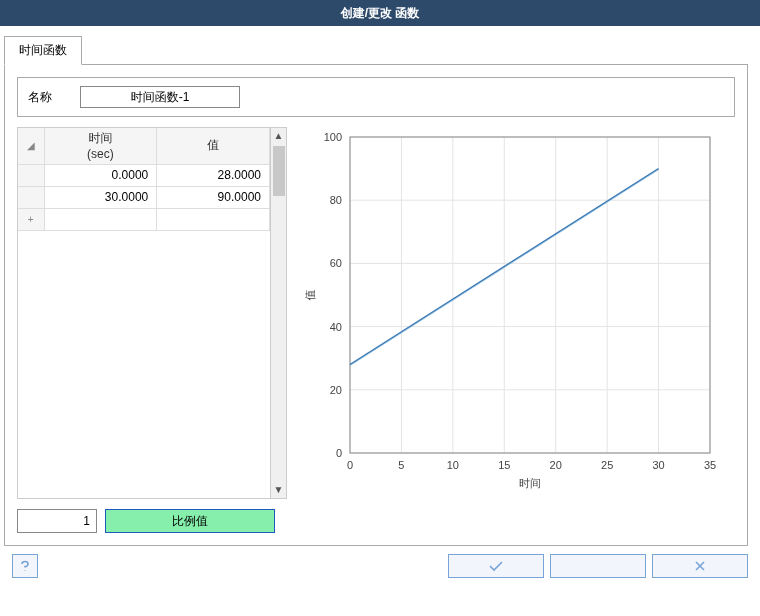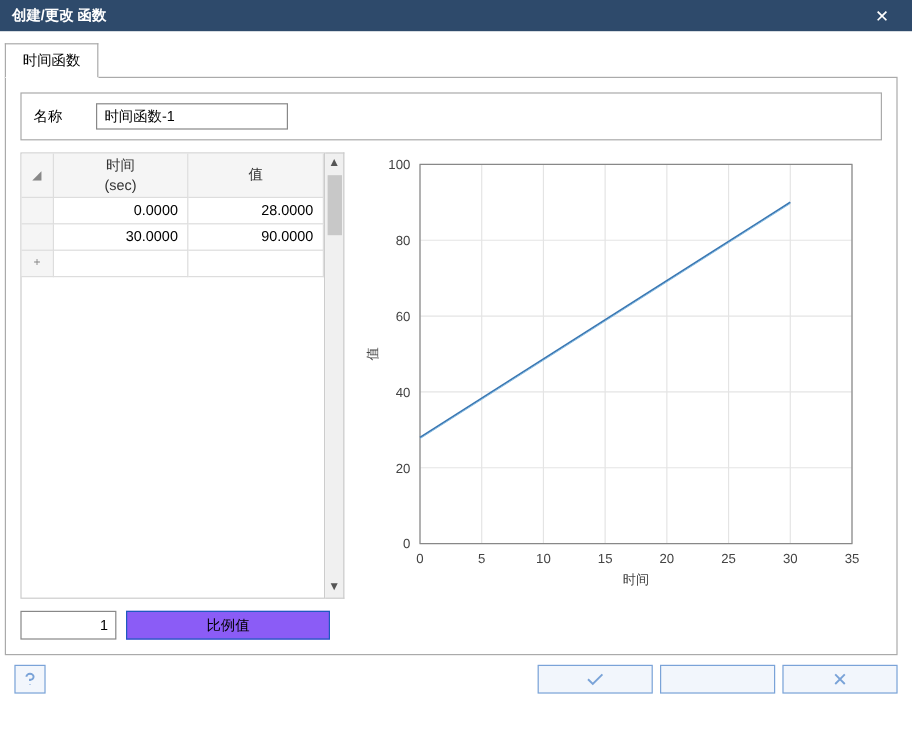--- a/index.html
+++ b/index.html
@@ -1,44 +1,44 @@
 <!DOCTYPE html>
 <html><head>
 <meta charset="utf-8">
 <style>
   * { box-sizing: border-box; margin: 0; padding: 0; }
   body { font-family: "Microsoft YaHei", Arial, sans-serif; font-size: 12px; background: #fff; width: 760px; height: 616px; overflow: hidden; }
-  .titlebar { background: #2e4a6b; color: #fff; height: 26px; line-height: 26px; padding: 0 10px; display: flex; justify-content: space-between; align-items: center; }
+  .titlebar { background: #2e4a6b; color: #fff; height: 26px; line-height: 26px; padding: 0 10px; display: flex; justify-content: space-between; align-items: center; flex-direction: column; }
   .titlebar .title { font-weight: bold; font-size: 12px; }
   .titlebar .close { width: 30px; text-align: center; cursor: pointer; font-size: 14px; }
   .content { padding: 10px 12px 0 4px; }
   .tabs { position: relative; }
   .tab { display: inline-block; border: 1px solid #aaa; border-bottom: 1px solid #fff; padding: 5px 14px; background: #fff; position: relative; z-index: 2; }
   .panel { border: 1px solid #aaa; margin-top: -1px; padding: 12px; background: #fff; }
   .name-row { border: 1px solid #aaa; padding: 8px 10px; display: flex; align-items: center; gap: 20px; }
   .name-row label { min-width: 32px; }
-  .name-row input { border: 1px solid #888; height: 22px; padding: 0 6px; width: 160px; font-size: 12px; }
+  .name-row input { border: 1px solid #888; height: 22px; padding: 0 6px; width: 160px; font-size: 12px; text-align: center; }
   .middle { display: flex; margin-top: 10px; gap: 8px; }
   .left-pane { width: 270px; display: flex; }
   .tbl-wrap { flex: 1; border: 1px solid #ccc; background: #fff; height: 372px; }
   table { border-collapse: collapse; width: 100%; }
   th, td { border-bottom: 1px solid #ddd; border-right: 1px solid #ddd; text-align: center; font-weight: normal; }
   th { background: #f5f5f5; height: 36px; color: #333; }
   th:first-child, td.rowhdr { background: #f5f5f5; width: 26px; font-size: 10px; color: #888; }
   td { height: 22px; padding: 0 8px; text-align: right; }
   td.rowhdr { text-align: center; }
   .addrow td { text-align: center; color: #888; cursor: pointer; }
   .vscroll { width: 16px; border: 1px solid #ccc; border-left: none; background: #f0f0f0; display: flex; flex-direction: column; justify-content: space-between; align-items: center; height: 372px; }
   .vscroll .arrow { height: 16px; line-height: 16px; font-size: 10px; color: #555; cursor: pointer; width: 100%; text-align: center; }
   .vscroll .thumb { background: #c8c8c8; width: 12px; height: 50px; margin-top: 2px; }
   .chart-pane { flex: 1; position: relative; height: 372px; }
   .chart-pane svg { width: 100%; height: 100%; }
   .bottom-row { display: flex; margin-top: 10px; gap: 8px; align-items: stretch; }
   .scale-input { border: 1px solid #888; width: 80px; height: 24px; text-align: right; padding: 0 6px; font-size: 12px; }
-  .scale-btn { border: 1px solid #1e5bbf; background: #8b5cf6; height: 24px; width: 170px; cursor: pointer; font-size: 12px; }
+  .scale-btn { border: 1px solid #1e5bbf; background: #86efac; height: 24px; width: 170px; cursor: pointer; font-size: 12px; }
   .footer { display: flex; justify-content: space-between; padding: 8px 12px 10px 12px; }
   .footer-left { display: flex; gap: 6px; }
   .footer-right { display: flex; gap: 6px; }
   .fbtn { width: 96px; height: 24px; border: 1px solid #7aa3d8; background: #f2f6fc; cursor: pointer; display: flex; align-items: center; justify-content: center; }
   .fbtn.sq { width: 26px; color: #7aa3d8; font-size: 14px; }
   .fbtn svg { stroke: #7aa3d8; stroke-width: 1.6; fill: none; }
 </style>
 </head>
 <body>
 

